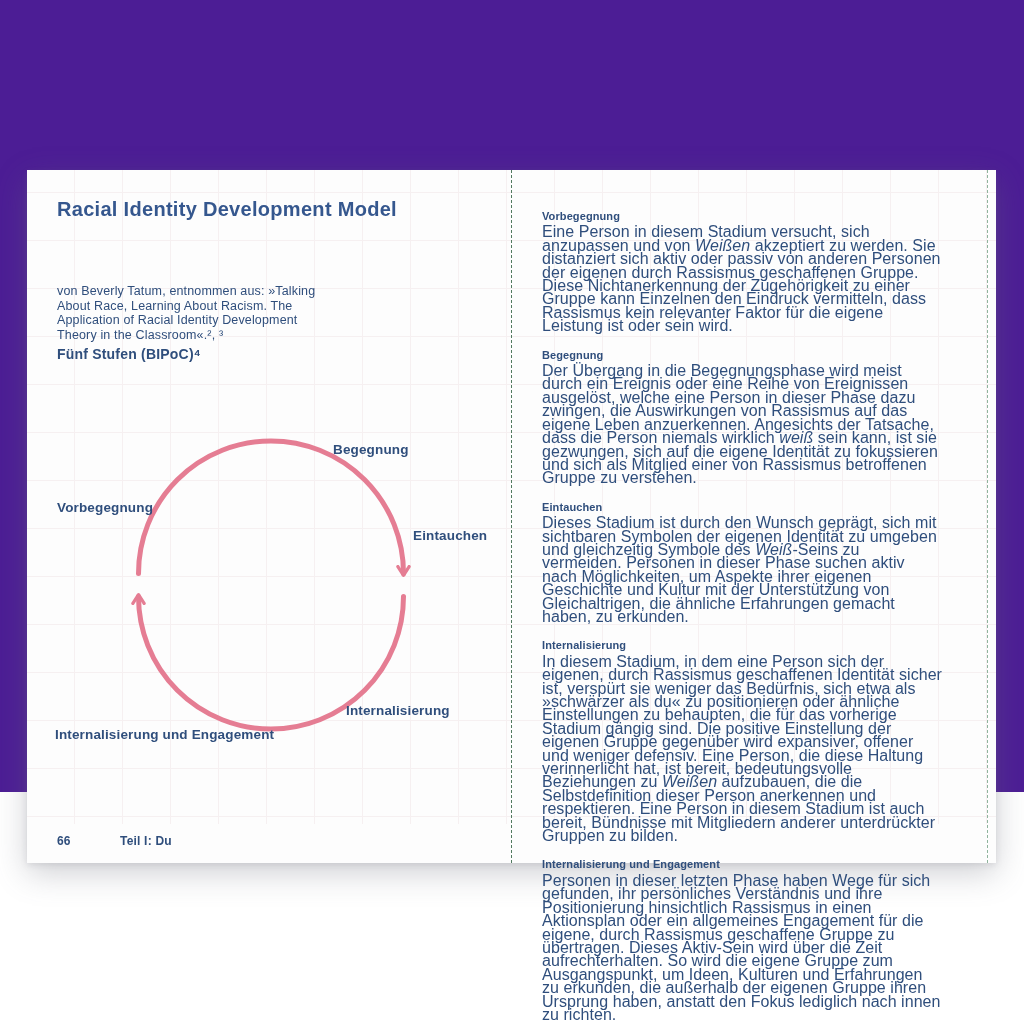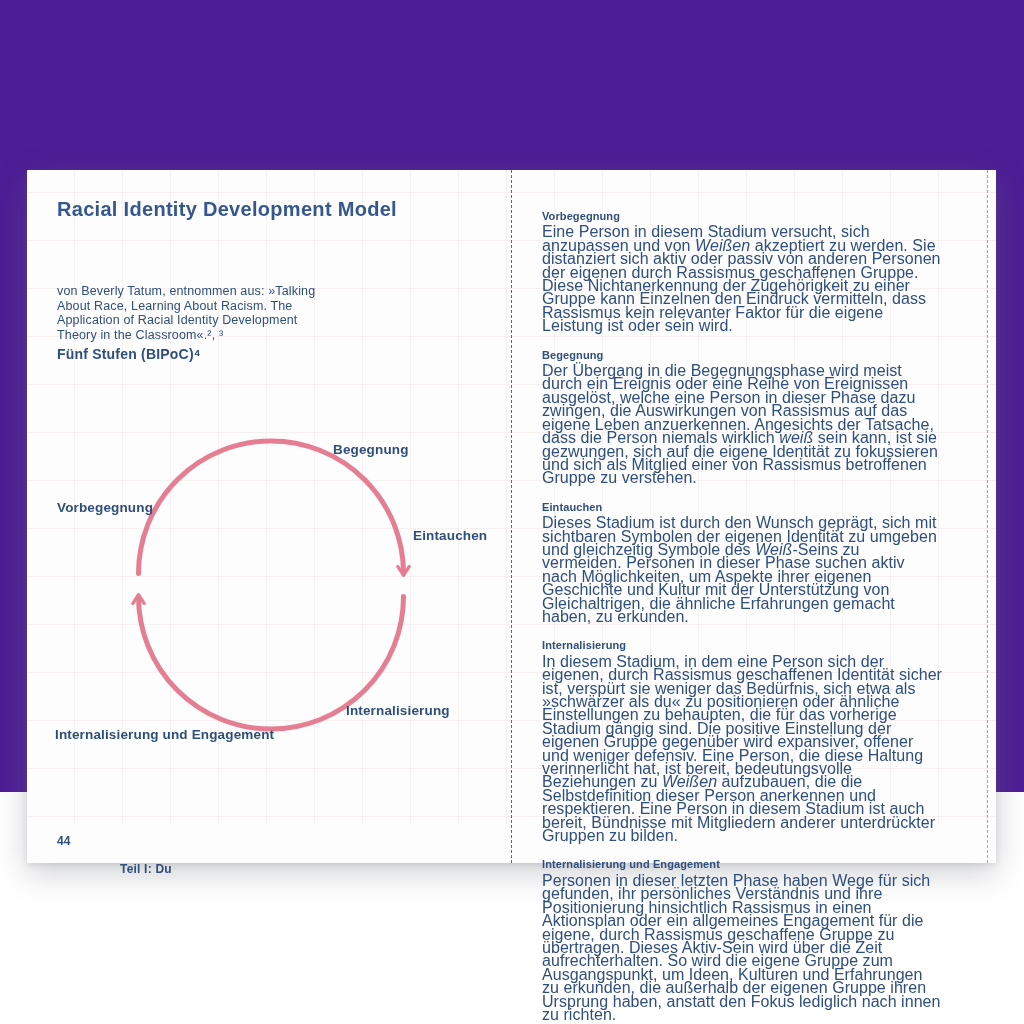--- a/index.html
+++ b/index.html
@@ -55,21 +55,21 @@
   .txt-section{margin-bottom:16px;}
   .sec-heading{font-size:11px; font-weight:bold; line-height:13.4px; margin-bottom:2px;
     letter-spacing:.1px;}
   .sec-body{font-size:16px; line-height:13.4px; letter-spacing:.05px;}
   .it{font-style:italic;}
 
   
   .footer{position:absolute; top:664px; height:18px; font-size:12px; font-weight:bold;
     letter-spacing:.2px;}
   .footer .pg-num{position:absolute; left:0; top:0;}
-  .footer .pg-label{position:absolute; top:0; white-space:nowrap;margin-top:28px;}
+  .footer .pg-label{position:absolute; top:0; white-space:nowrap;}
   .footer-left{left:30px; width:400px;}
   .footer-left .pg-label{left:63px;}
 </style>
 </head>
 <body>
 
 <div class="canvas">
   <div class="spread">
     <div class="grid-layer"></div>
     <div class="spine-line"></div>
@@ -93,21 +93,21 @@
         <path class="cycle-arc" d="M 302.5 181.6 A 132.5 132.5 0 0 1 37.5 181.6" marker-end="url(#arrowhead)"></path>
       </svg>
 
       <span class="dg-label dg-vorbegegnung">Vorbegegnung</span>
       <span class="dg-label dg-begegnung">Begegnung</span>
       <span class="dg-label dg-eintauchen">Eintauchen</span>
       <span class="dg-label dg-internalisierung">Internalisierung</span>
       <span class="dg-label dg-int-engagement">Internalisierung und Engagement</span>
 
       <div class="footer footer-left">
-        <span class="pg-num">44</span>
+        <span class="pg-num">66</span>
         <span class="pg-label">Teil I: Du</span>
       </div>
     </div>
 
     <div class="page page-right">
       <div class="right-col">
   <section class="txt-section">
     <h3 class="sec-heading">Vorbegegnung</h3>
     <p class="sec-body"><span>Eine Person in diesem Stadium versucht, sich anzupassen und von </span><span class="it">Weißen</span><span> akzeptiert zu werden. Sie distanziert sich aktiv oder passiv von anderen Personen der eigenen durch Rassismus geschaffenen Gruppe. Diese Nichtanerkennung der Zugehörigkeit zu einer Gruppe kann Einzelnen den Eindruck vermitteln, dass Rassismus kein relevanter Faktor für die eigene Leistung ist oder sein wird.</span></p>
   </section>

